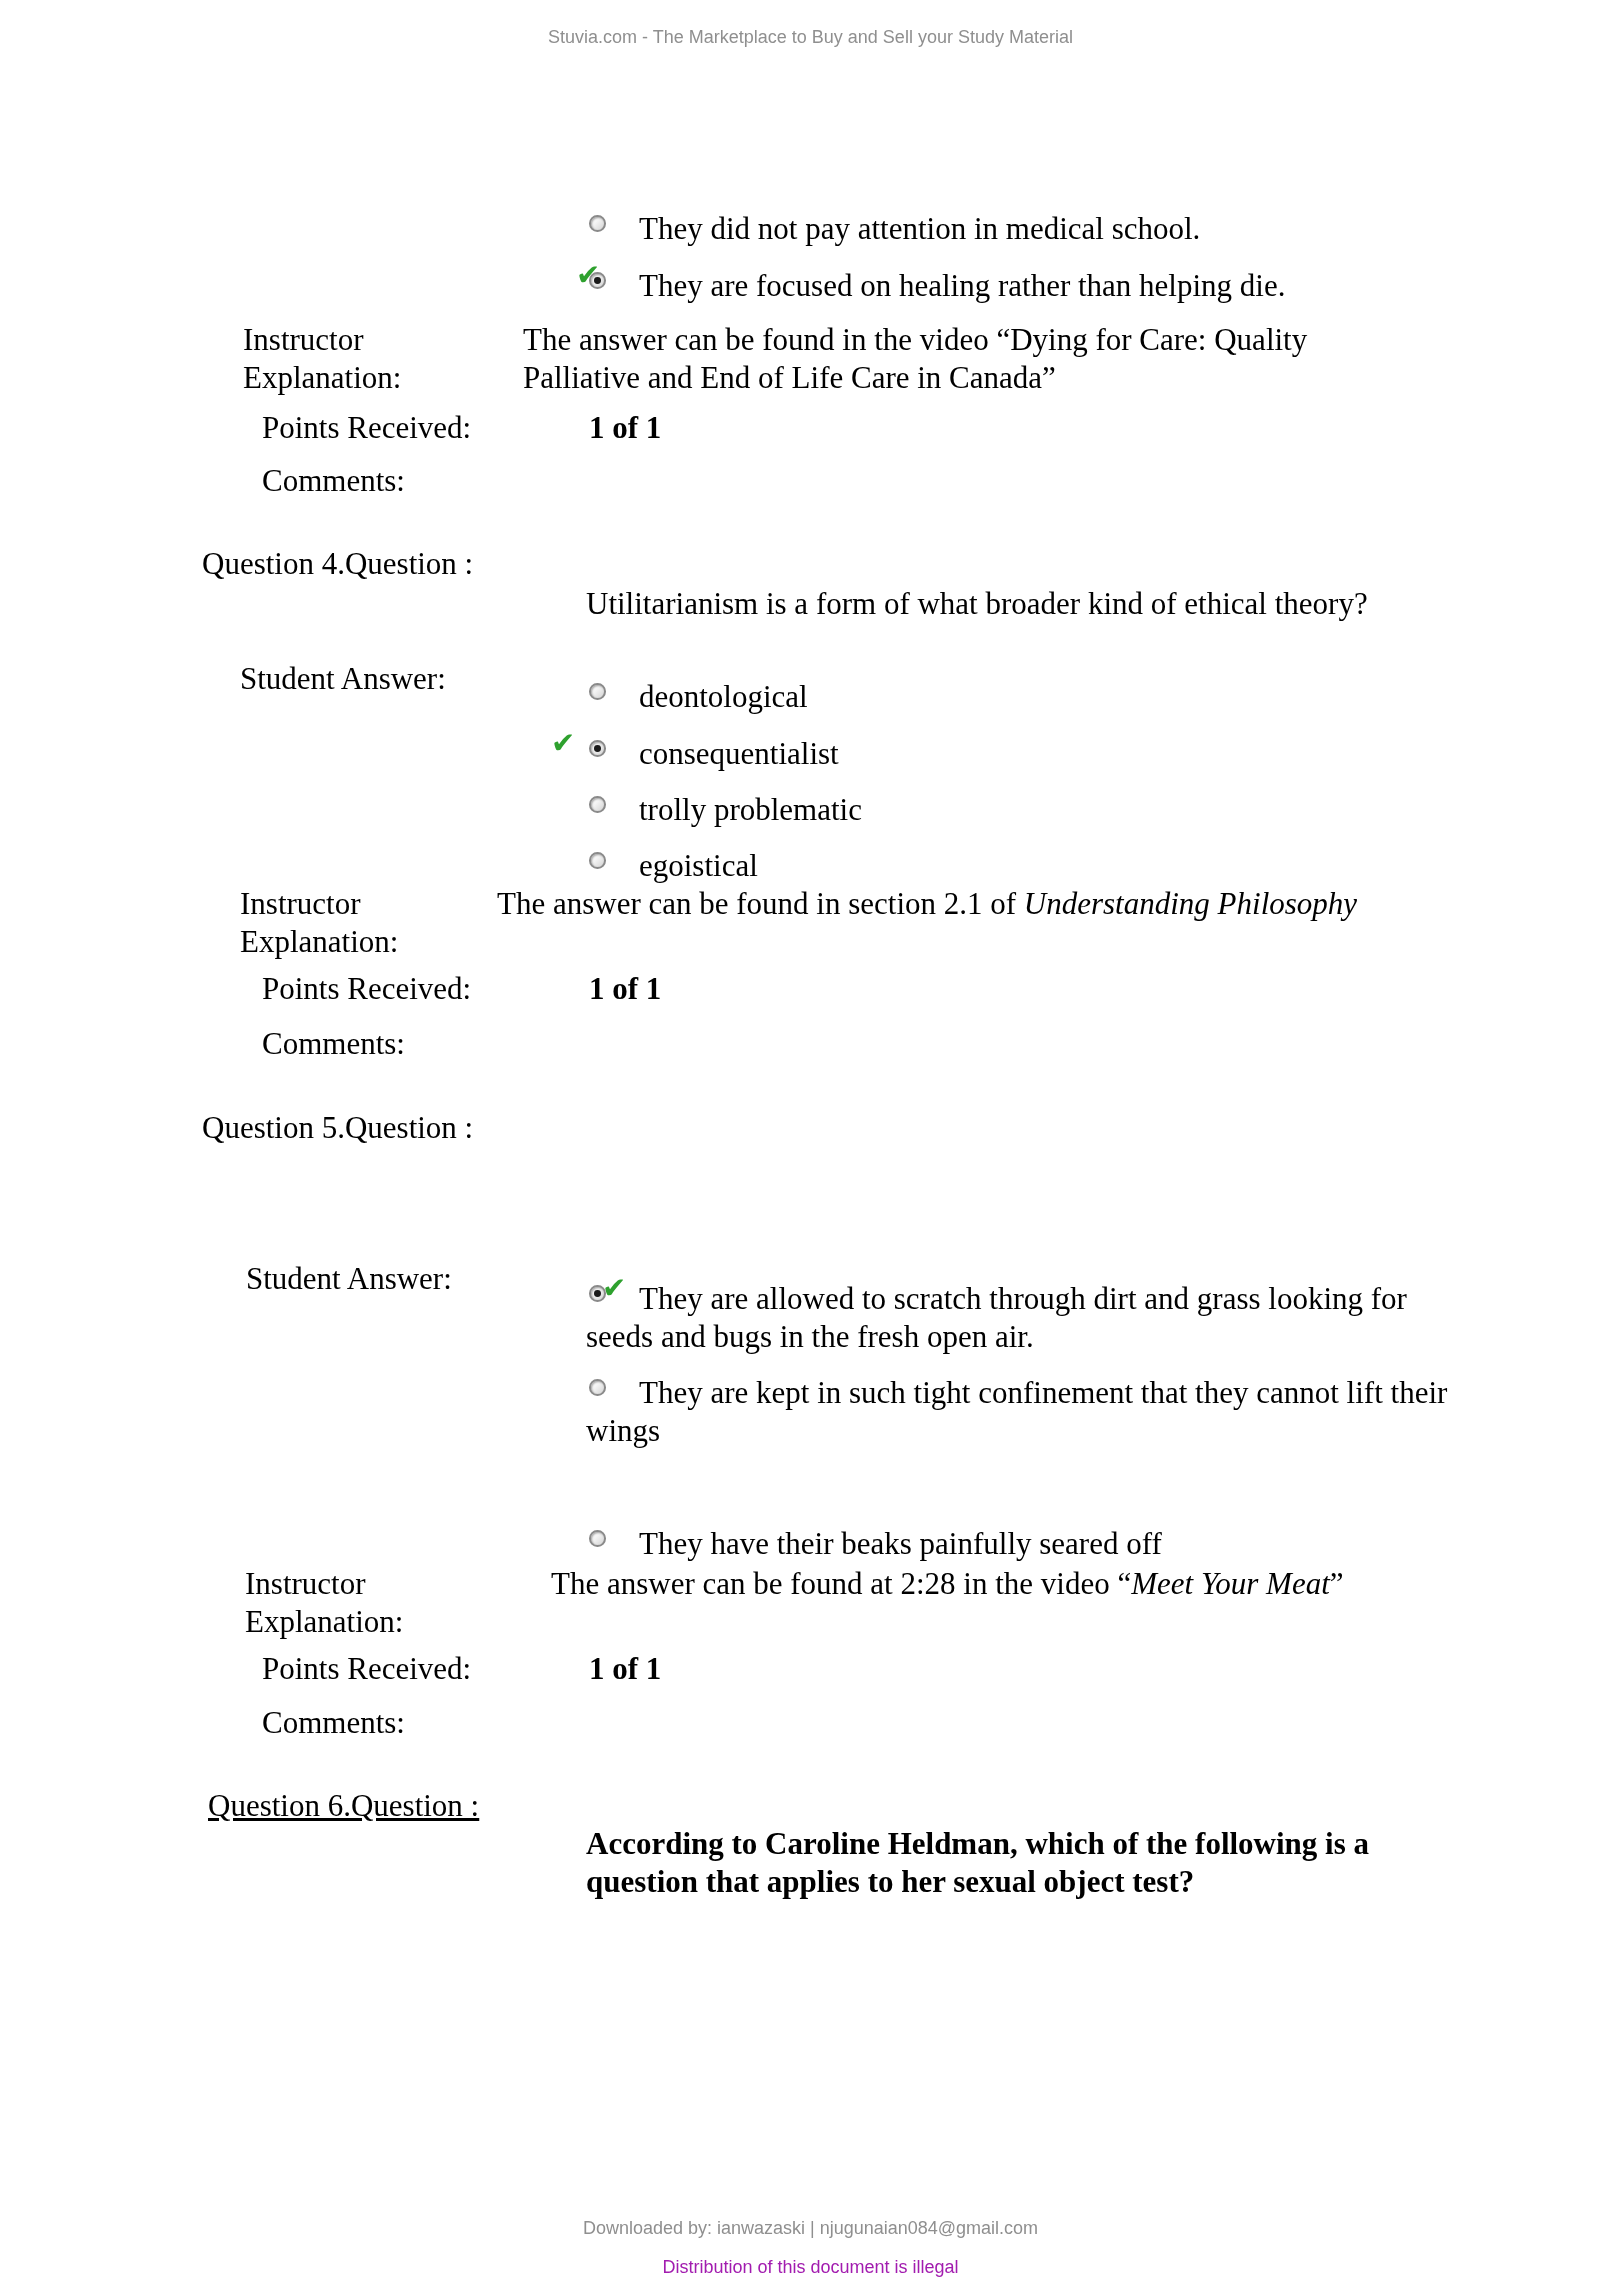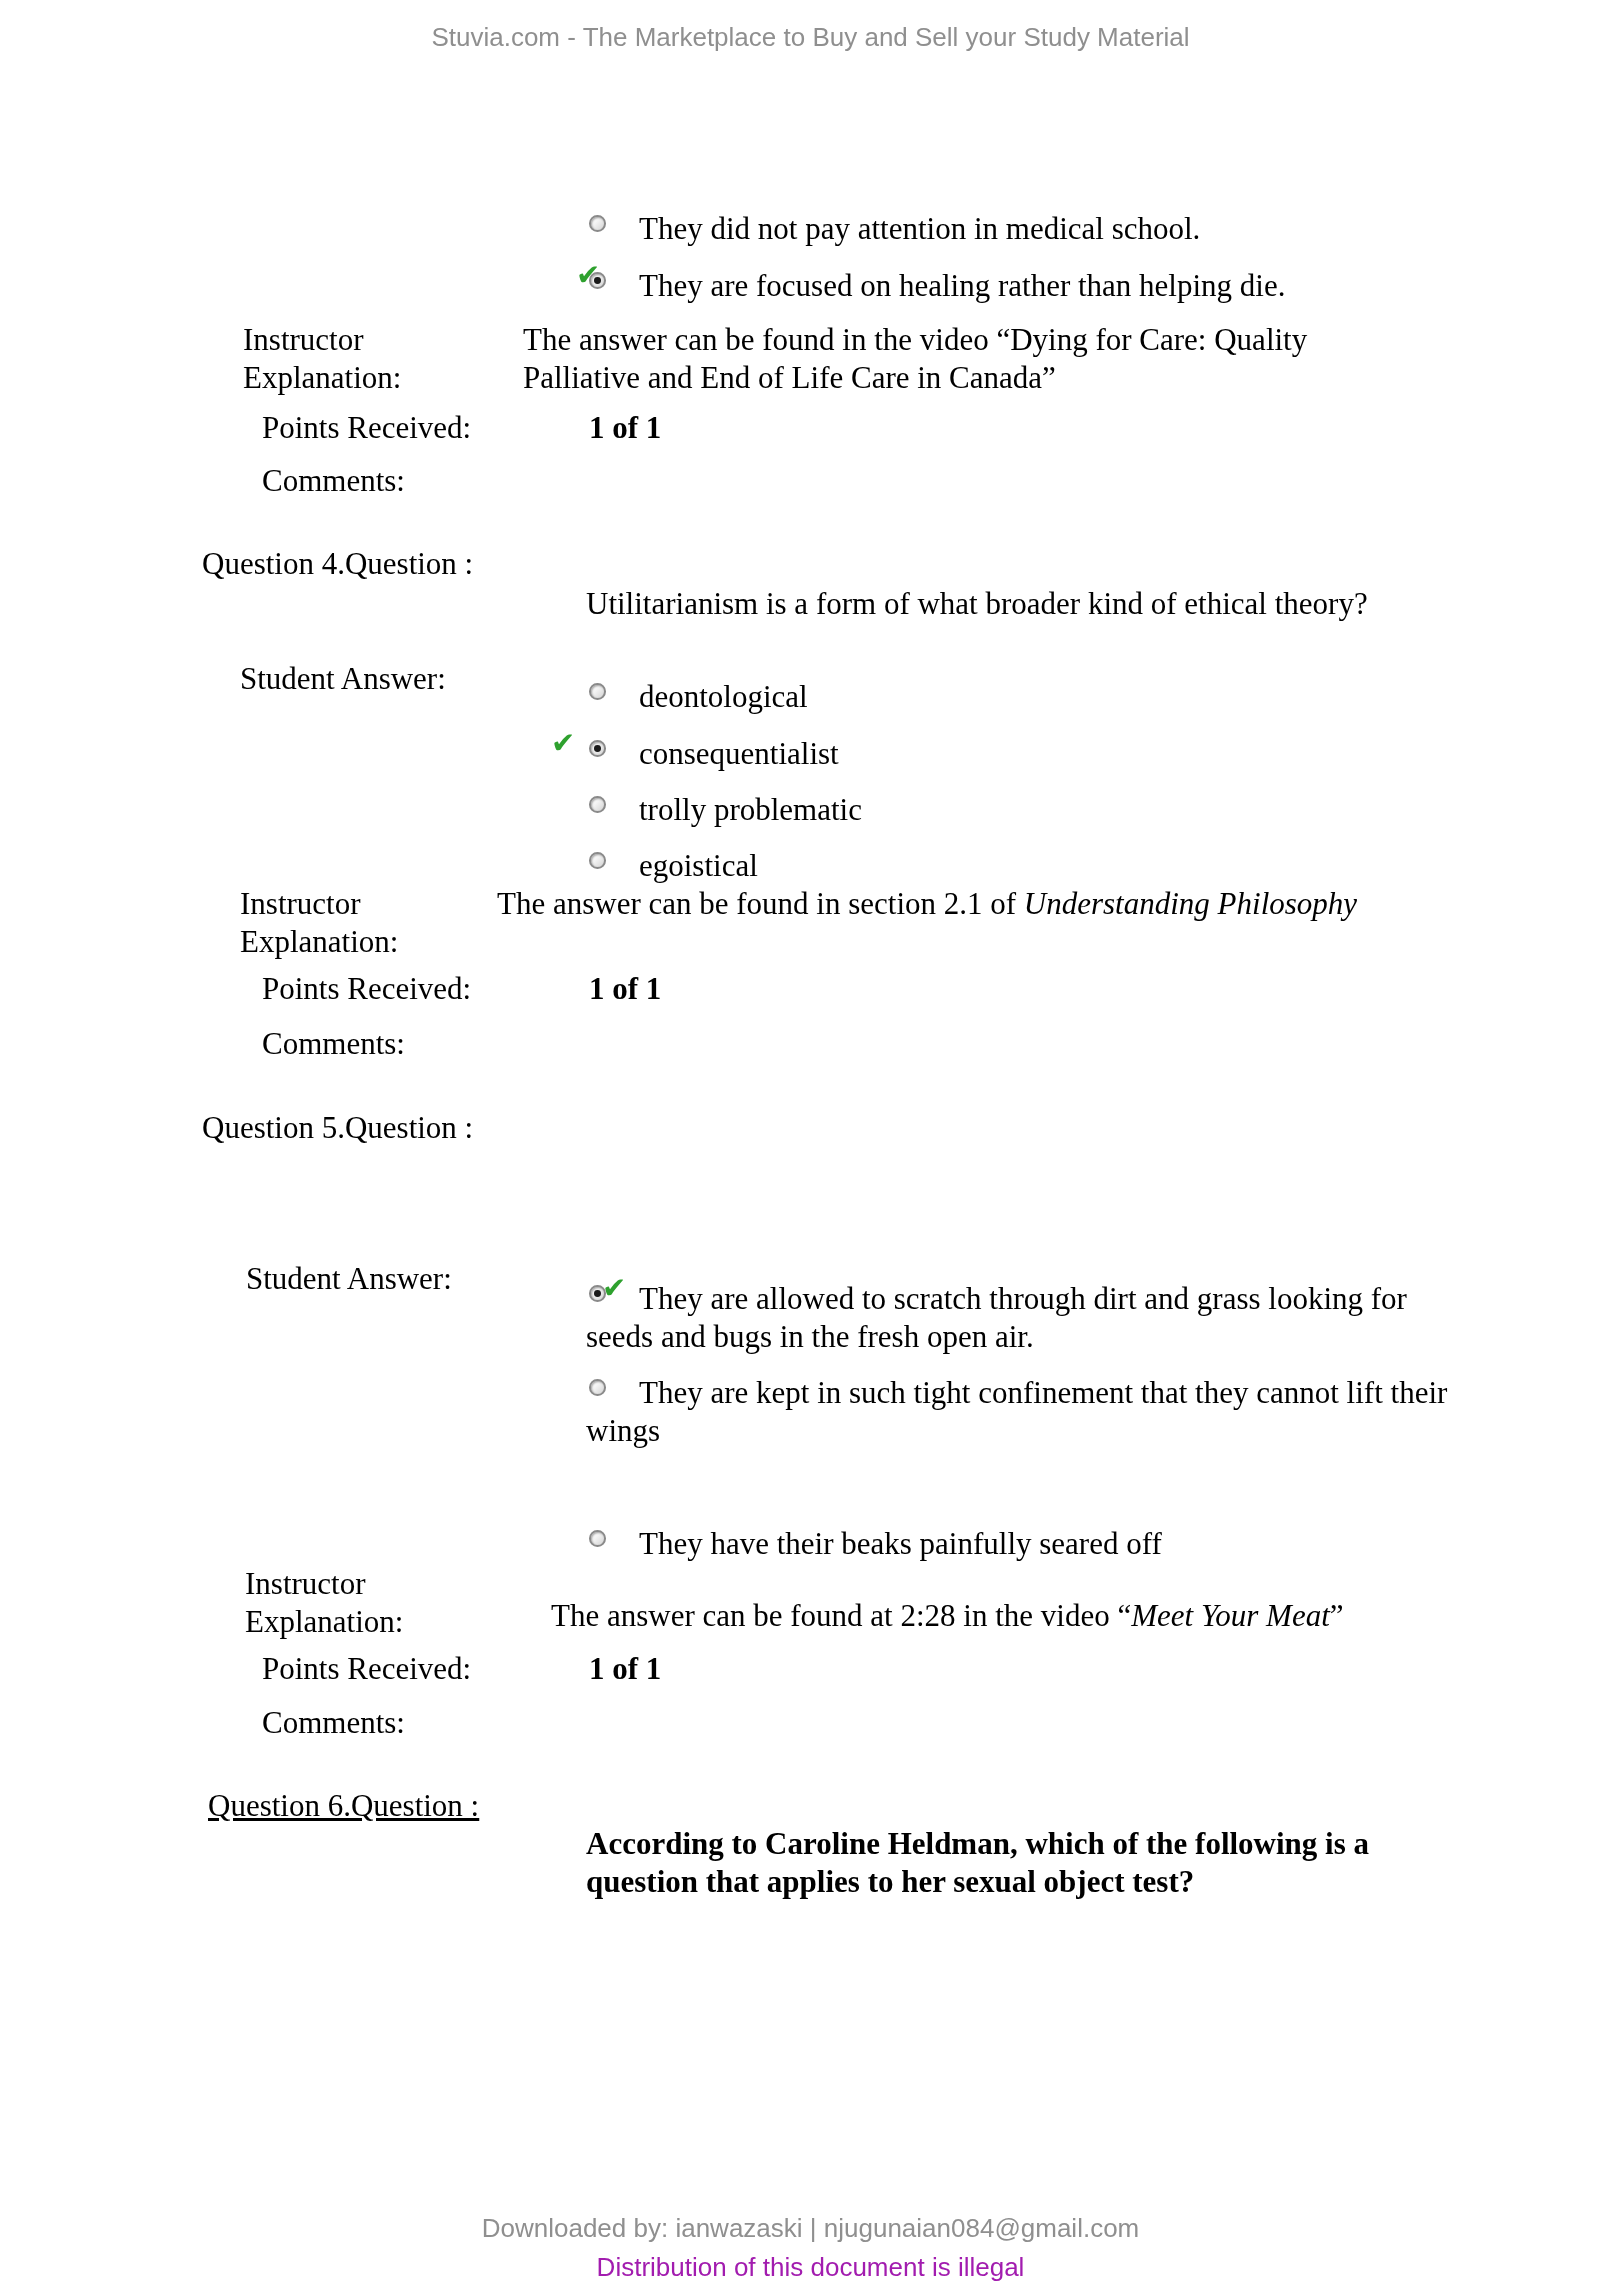--- a/index.html
+++ b/index.html
@@ -7,21 +7,21 @@
     position:relative;
     width:1621px; height:2293px;
     background:#ffffff;
     font-family:"Liberation Serif", serif;
     font-size:31px; line-height:38px; color:#000;
     overflow:hidden;
   }
   .abs { position:absolute; }
   .muted {
     font-family:"Liberation Sans", sans-serif;
-    font-size:26px; line-height:27.4px; color:#8f8f8f;
+    font-size:18px; line-height:27.4px; color:#8f8f8f;
   }
   .center { width:100%; text-align:center; }
   .bold { font-weight:bold; }
   .ital { font-style:italic; }
 
   
   .opt { position:absolute; left:586px; text-indent:53px; }
   .opt .radio { position:absolute; left:2.9px; top:4.9px; }
   .opt .check { position:absolute; top:-5.9px; }
 
@@ -121,21 +121,21 @@
   </div>
   <div class="opt" style="top:1525px; width:887px;">
     <span class="radio"></span>
     <span>They have their beaks painfully seared off</span>
   </div>
 
   <div class="abs lbl2" style="top:1565px; left:245px; width:255px;">
     <div>Instructor</div>
     <div>Explanation:</div>
   </div>
-  <div class="abs" style="top:1565px; left:551px; width:980px;margin-top:32px;">
+  <div class="abs" style="top:1565px; left:551px; width:980px;">
     <span>The answer can be found at 2:28 in the video “</span><span class="ital">Meet Your Meat</span><span>”</span>
   </div>
 
   <div class="abs" style="top:1650px; left:262px;">Points Received:</div>
   <div class="abs bold" style="top:1650px; left:589px;">1 of 1</div>
 
   <div class="abs" style="top:1704px; left:262px;">Comments:</div>
 
   <div class="abs" style="top:1787px; left:208px;text-decoration:underline;">Question 6.Question :</div>
   <div class="abs" style="top:1825px; left:586px; width:823px;font-weight:bold;">According to Caroline Heldman, which of the following is a question that applies to her sexual object test?</div>

